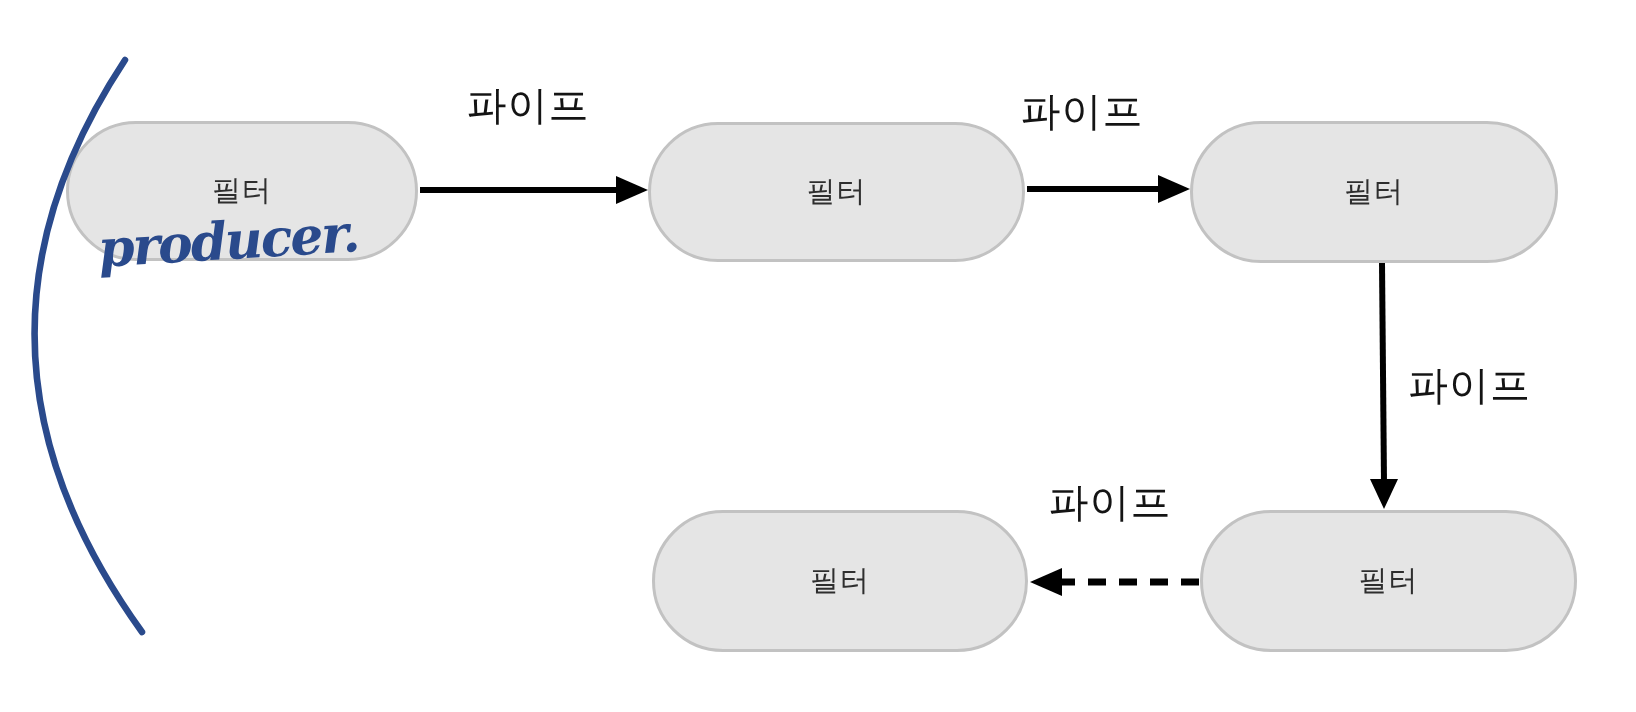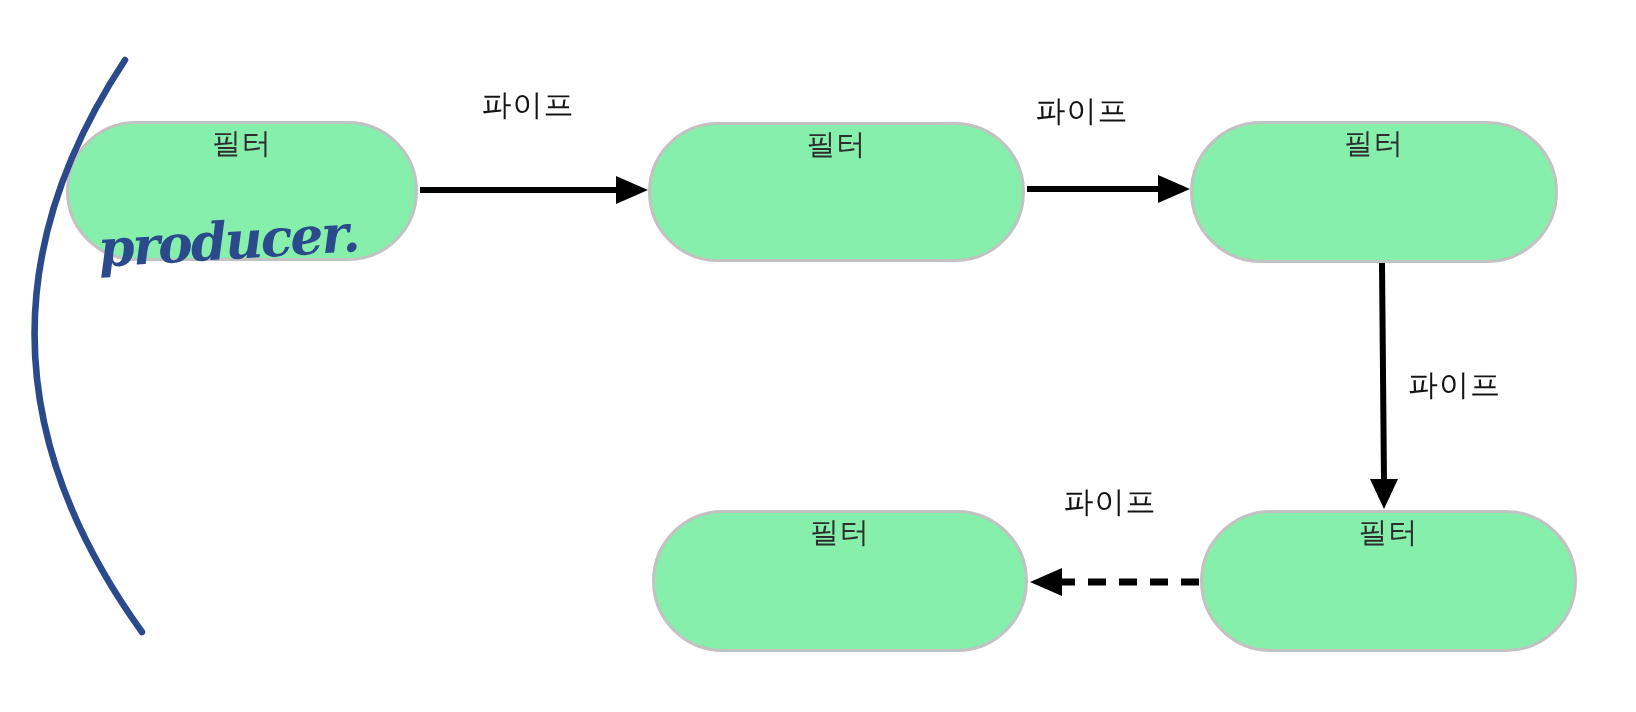--- a/index.html
+++ b/index.html
@@ -20,35 +20,36 @@
     left: 0;
     top: 0;
     width: 1636px;
     height: 712px;
     pointer-events: none;
     z-index: 2;
   }
   .node {
     position: absolute;
     box-sizing: border-box;
-    background: #86efac;
+    background: #e5e5e5;
     border: 3px solid #c2c2c2;
     border-radius: 72px;
     display: flex;
+    align-items: center;
     justify-content: center;
     z-index: 1;
   }
   .node-label {
     font-size: 29px;
     color: #2e2e2e;
     letter-spacing: 1px;
   }
   .edge-label {
     position: absolute;
-    font-size: 30px;
+    font-size: 40px;
     color: #141414;
     letter-spacing: 1px;
     white-space: nowrap;
     z-index: 3;
   }
   .edge-label.centered { transform: translate(-50%, -50%); }
   .edge-label.left-anchored { transform: translate(0, -50%); }
   .handwriting {
     position: absolute;
     left: 98px;

